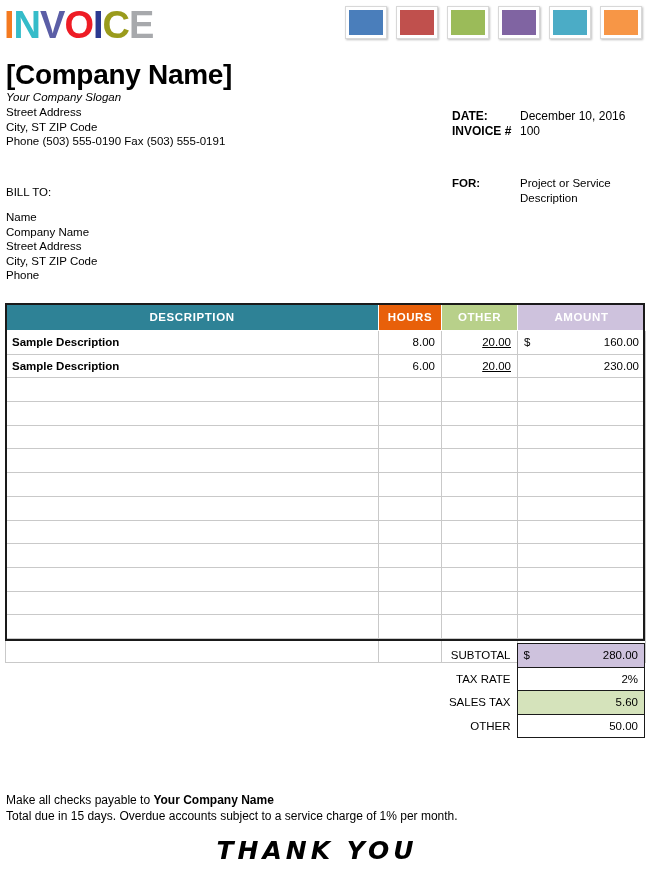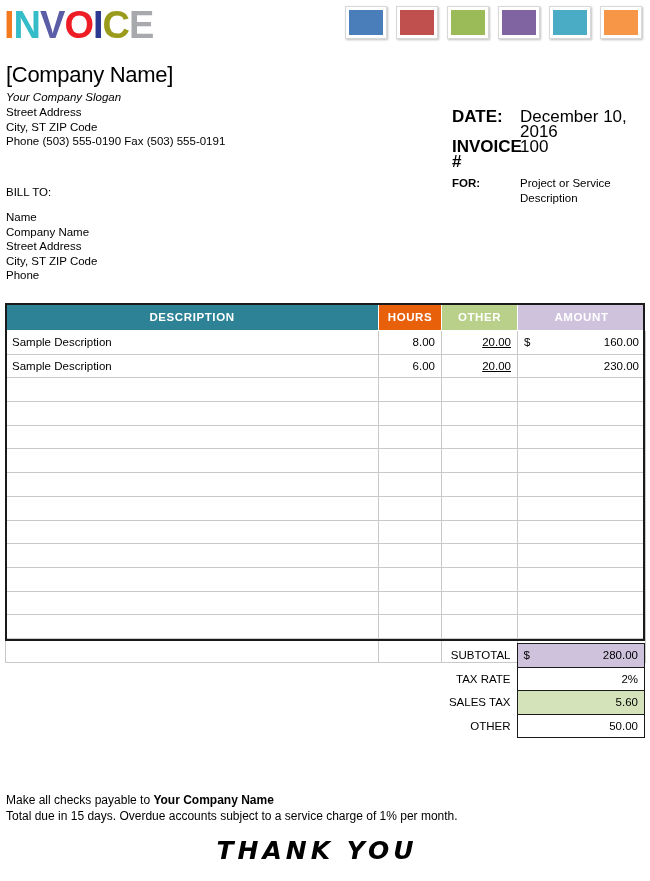--- a/index.html
+++ b/index.html
@@ -56,42 +56,42 @@
   }
 
   
   .company-block {
     position: absolute;
     left: 6px;
     top: 62px;
     width: 420px;
   }
   .company-name {
-    font-size: 22px;
-    font-weight: normal;
+    font-size: 28px;
+    font-weight: bold;
     line-height: 26px;
     letter-spacing: -0.3px;
   }
   .company-slogan {
     font-style: italic;
     font-size: 11.5px;
     line-height: 15px;
     margin-top: 2px;
   }
   .company-line {
     font-size: 11.5px;
     line-height: 14.5px;
   }
 
   
   .meta-block {
     position: absolute;
     left: 452px;
     top: 109px;
-    font-size: 17px;
+    font-size: 12px;
     line-height: 15px;
   }
   .meta-row { display: flex; }
   .meta-label {
     font-weight: bold;
     width: 68px;
     flex: none;
   }
   .meta-value { }
 
@@ -149,21 +149,21 @@
     font-weight: bold;
     letter-spacing: 0.6px;
     text-align: center;
     border: 1px solid #ffffff;
   }
   th.col-desc  { background: #2e8296; }
   th.col-hours { background: #e8600a; }
   th.col-rate  { background: #b8d08a; }
   th.col-amt   { background: #cec2dd; }
 
-  td.cell-desc  { text-align: left; }
+  td.cell-desc  { text-align: left; font-weight: bold; }
   td.cell-hours { text-align: right; }
   td.cell-rate  { text-align: right; text-decoration: underline; }
   td.cell-amt   { text-align: right; position: relative; }
   td.cell-amt .cur {
     position: absolute;
     left: 6px;
   }
 
   .items-outer {
     position: absolute;

